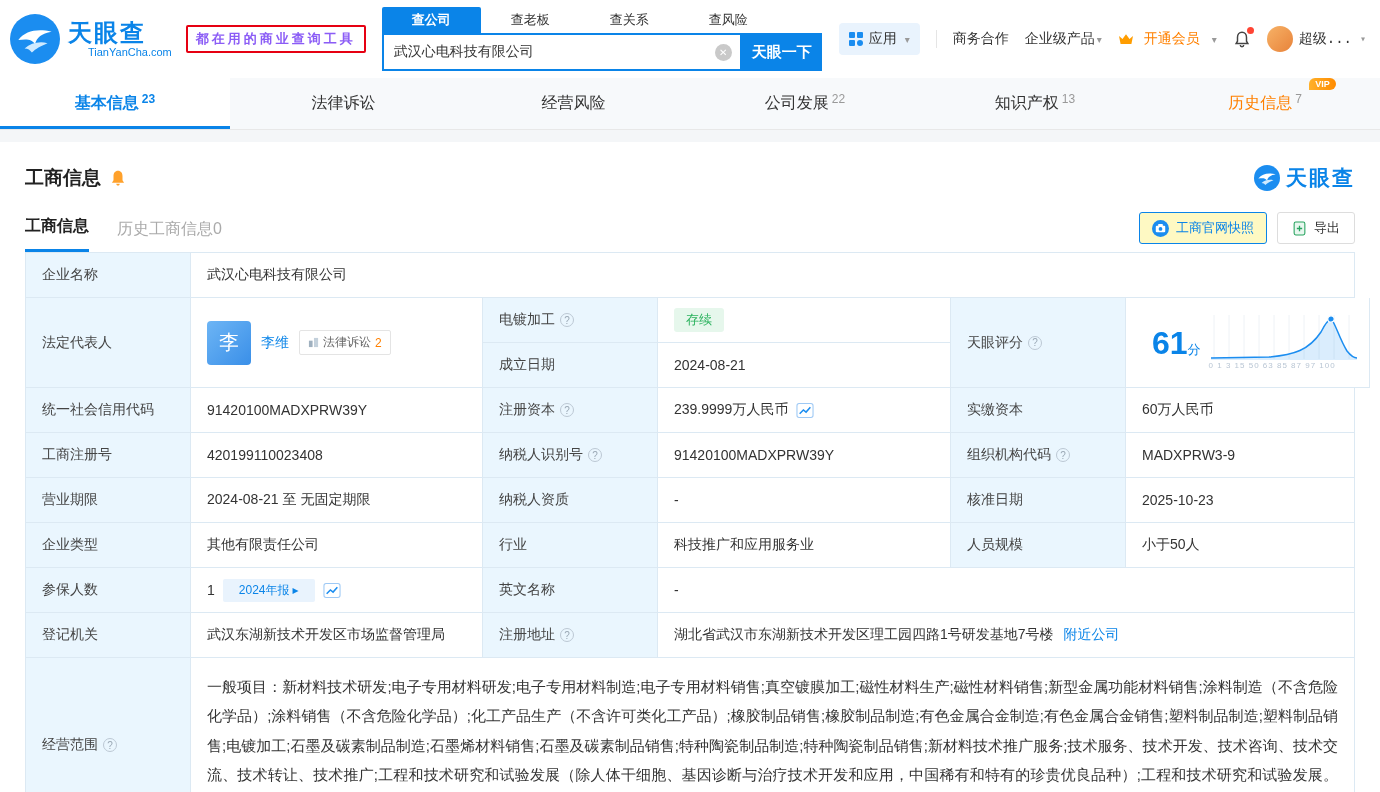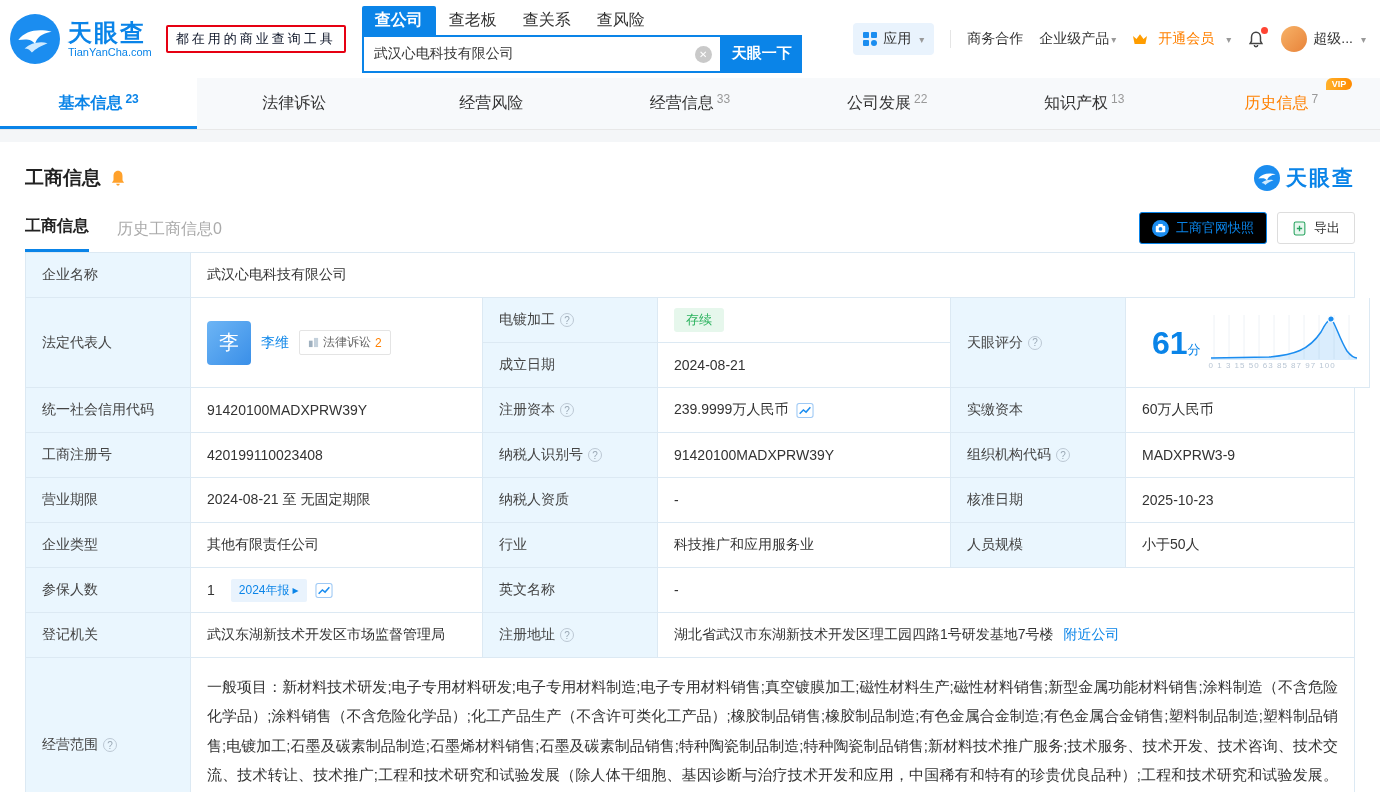--- a/index.html
+++ b/index.html
@@ -4,44 +4,44 @@
 <style>
   * { box-sizing: border-box; margin: 0; padding: 0; }
   body { width: 1380px; font-family: "Liberation Sans", "DejaVu Sans", sans-serif; color: #333; background: #fff; }
 
   
   .header { height: 78px; display: flex; align-items: center; padding: 0 14px 0 10px; background: #fff; }
   .logo { display: flex; align-items: center; gap: 8px; cursor: pointer; }
   .logo-icon { width: 50px; height: 50px; }
   .logo-txts { display: flex; flex-direction: column; line-height: 1.15; }
   .logo-cn { font-size: 24px; font-weight: bold; color: #0a84e8; letter-spacing: 2px; }
-  .logo-en { font-size: 11px; color: #0a84e8; }
+  .logo-en { font-size: 11px; color: #0a84e8; margin-left: 20px; }
   .promo { margin-left: 14px; border: 2px solid #e60012; border-radius: 2px; overflow: hidden; text-align: center; }
-  .promo-l1 { color: #0f172a; background: #fff; font-size: 13px; font-weight: normal; letter-spacing: 3px; padding: 3px 8px; white-space: nowrap; }
+  .promo-l1 { color: #8b5cf6; background: #fff; font-size: 13px; font-weight: bold; letter-spacing: 3px; padding: 3px 8px; white-space: nowrap; }
   .promo-l2 { color: #fff; background: #e60012; font-size: 13px; font-weight: bold; padding: 3px 8px; white-space: nowrap; }
 
   .search-wrap { margin-left: 16px; display: flex; flex-direction: column; }
   .search-tabs { display: flex; align-items: flex-end; }
-  .search-tab { font-size: 16px; color: #333; padding: 4px 13px; cursor: pointer; }
+  .search-tab { font-size: 13px; color: #333; padding: 4px 30px; cursor: pointer; }
   .search-tab.active { background: #0a84e8; color: #fff; border-radius: 2px 2px 0 0; font-weight: bold; }
   .search-row { display: flex; }
   .search-box { position: relative; width: 360px; height: 38px; border: 2px solid #0a84e8; background: #fff; }
   .search-input { width: 100%; height: 100%; border: none; outline: none; padding: 0 34px 0 10px; font-size: 14px; color: #333; font-family: inherit; }
   .clear-btn { position: absolute; right: 8px; top: 9px; width: 17px; height: 17px; border-radius: 50%; background: #c9c9c9; color: #fff; font-size: 10px; display: flex; align-items: center; justify-content: center; cursor: pointer; }
   .search-btn { width: 80px; height: 38px; background: #0a84e8; color: #fff; font-size: 15px; display: flex; align-items: center; justify-content: center; border: none; cursor: pointer; font-family: inherit; font-weight: bold; }
 
   .hnav { margin-left: auto; display: flex; align-items: center; gap: 16px; font-size: 14px; white-space: nowrap; }
   .app-chip { display: flex; align-items: center; gap: 6px; background: #e9f3fd; padding: 7px 10px; border-radius: 4px; cursor: pointer; }
   .caret { font-size: 10px; color: #999; margin-left: 2px; }
   .hdivider { width: 1px; height: 18px; background: #e5e5e5; }
   .hn-item { cursor: pointer; display: flex; align-items: center; }
   .vip-link { color: #ff8000; display: flex; gap: 10px; align-items: center; cursor: pointer; }
   .bell-wrap { position: relative; cursor: pointer; display: flex; }
   .red-dot { position: absolute; top: -3px; right: -3px; width: 7px; height: 7px; background: #f43; border-radius: 50%; }
-  .huser { display: flex; align-items: center; gap: 6px; cursor: pointer; }
+  .huser { display: flex; align-items: center; gap: 6px; cursor: pointer; font-family: Liberation Mono, monospace; }
   .avatar-sm { width: 26px; height: 26px; border-radius: 50%; background: linear-gradient(135deg, #f7b267, #e8833a); }
 
   
   .tabs-bar { display: flex; height: 52px; background: #f7f9fb; border-bottom: 1px solid #e8e8e8; }
   .tab { flex: 1; display: flex; align-items: center; justify-content: center; font-size: 16px; color: #333; cursor: pointer; }
   .tab-rel { position: relative; display: flex; align-items: center; }
   .tab .cnt { font-size: 12px; color: #999; margin-left: 3px; position: relative; top: -5px; }
   .tab.active { background: #fff; color: #0a84e8; font-weight: bold; box-shadow: inset 0 -3px 0 #0a84e8; }
   .tab.active .cnt { color: #0a84e8; }
   .tab.orange { color: #ff8000; }
@@ -55,21 +55,21 @@
   .sec-title { font-size: 19px; font-weight: bold; color: #222; }
   .sec-bell { margin-left: 8px; display: flex; }
   .brand { margin-left: auto; display: flex; align-items: center; gap: 6px; }
   .brand-cn { font-size: 21px; font-weight: bold; color: #0a84e8; letter-spacing: 2px; }
 
   .subbar { display: flex; align-items: flex-end; margin-top: 20px; }
   .subtab { font-size: 16px; margin-right: 28px; padding-bottom: 12px; cursor: pointer; }
   .subtab.active { font-weight: bold; color: #222; border-bottom: 3px solid #0a84e8; }
   .subtab.inactive { color: #aaa; }
   .subbar-btns { margin-left: auto; display: flex; gap: 10px; padding-bottom: 8px; }
-  .btn-snapshot { display: flex; align-items: center; gap: 7px; border: 1px solid #0a84e8; color: #0a84e8; font-size: 13px; padding: 6px 12px; border-radius: 3px; background: #000000; cursor: pointer; font-family: inherit; justify-content: center; }
+  .btn-snapshot { display: flex; align-items: center; gap: 7px; border: 1px solid #0a84e8; color: #0a84e8; font-size: 13px; padding: 6px 12px; border-radius: 3px; background: #fef9c3; cursor: pointer; font-family: inherit; justify-content: center; }
   .btn-export { display: flex; align-items: center; gap: 7px; border: 1px solid #ddd; color: #333; font-size: 13px; padding: 6px 14px; border-radius: 3px; background: #fff; cursor: pointer; font-family: inherit; }
 
   
   .table { border-top: 1px solid #dce9f3; border-left: 1px solid #dce9f3; margin-top: 0; }
   .row { display: grid; grid-template-columns: 165px 292px 175px 293px 175px 1fr; }
   .cell { border-right: 1px solid #dce9f3; border-bottom: 1px solid #dce9f3; padding: 10px 16px; font-size: 14px; display: flex; align-items: center; min-height: 45px; }
   .lbl { background: #eaf6fe; color: #444; }
   .val { background: #fff; color: #333; }
   .span5 { grid-column: 2 / 7; }
   .span3 { grid-column: 4 / 7; }
@@ -93,21 +93,21 @@
   .status-badge { background: #e6f7ec; color: #2cb35f; font-size: 13px; padding: 3px 12px; border-radius: 3px; }
 
   .score-cell { display: flex; align-items: center; gap: 8px; padding: 4px 10px 4px 26px; }
   .score-big { display: flex; align-items: flex-start; }
   .score-num { font-size: 32px; font-weight: bold; color: #0a84e8; line-height: 1; }
   .score-unit { font-size: 13px; color: #0a84e8; margin-top: 14px; }
   .score-chart { display: flex; flex-direction: column; }
   .axis { font-size: 8px; color: #b9c6d4; white-space: nowrap; letter-spacing: 1px; }
 
   .trend-icon { margin-left: 8px; display: inline-flex; cursor: pointer; }
-  .year-chip { background: #e9f3fd; color: #0a84e8; font-size: 12px; padding: 3px 8px; border-radius: 2px; display: inline-flex; align-items: center; gap: 3px; margin-left: 16px; cursor: pointer; }
+  .year-chip { background: #e9f3fd; color: #0a84e8; font-size: 12px; padding: 3px 16px; border-radius: 2px; display: inline-flex; align-items: center; gap: 3px; margin-left: 8px; cursor: pointer; }
   .near-link { color: #0a84e8; margin-left: 10px; cursor: pointer; white-space: nowrap; }
 
   .scope-cell { line-height: 1.95; text-align: justify; padding: 14px 16px; font-size: 15px; align-items: flex-start; }
 </style>
 </head>
 <body>
 
 <div class="header">
   <div class="logo">
     <svg class="logo-icon" viewBox="0 0 48 48">
@@ -192,26 +192,20 @@
   <div class="tab">
     <span class="tab-rel">
       <span>法律诉讼</span>
       <span class="cnt"></span>
     </span>
   </div>
   <div class="tab">
     <span class="tab-rel">
       <span>经营风险</span>
       <span class="cnt"></span>
-    </span>
-  </div>
-  <div class="tab">
-    <span class="tab-rel">
-      <span>经营信息</span>
-      <span class="cnt">33</span>
     </span>
   </div>
   <div class="tab">
     <span class="tab-rel">
       <span>公司发展</span>
       <span class="cnt">22</span>
     </span>
   </div>
   <div class="tab">
     <span class="tab-rel">

